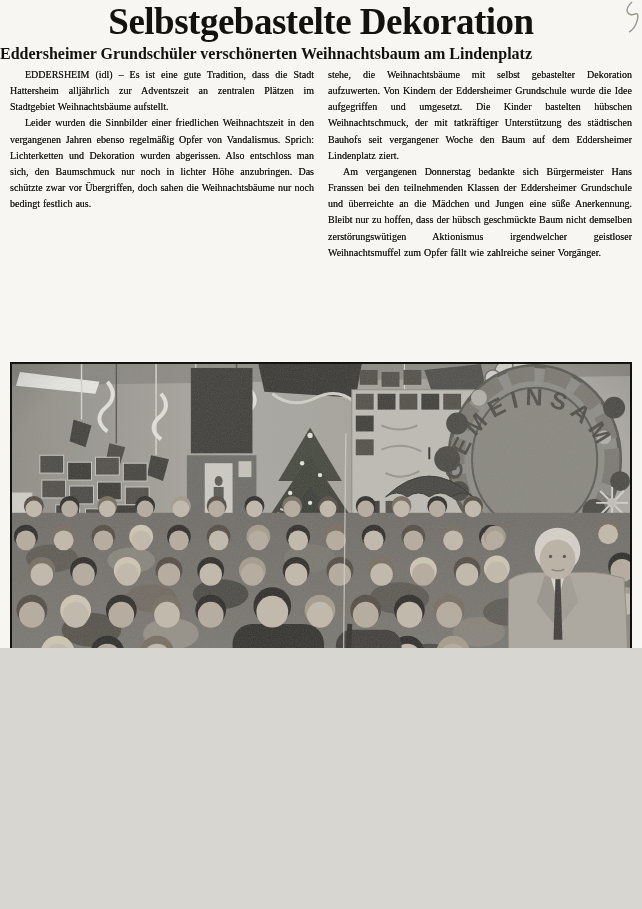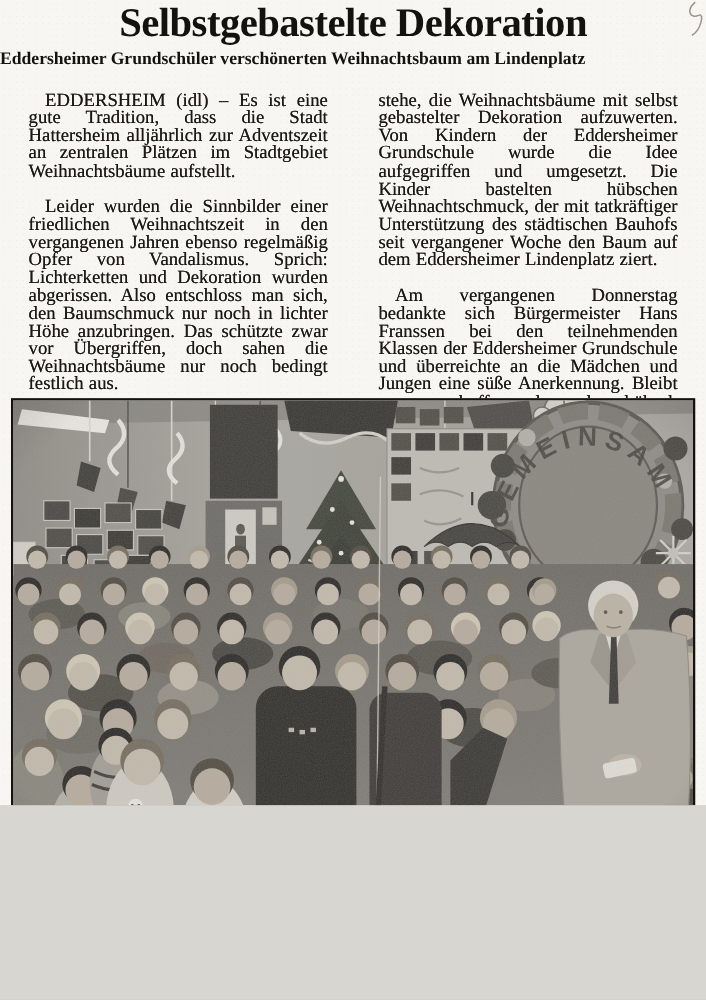--- a/index.html
+++ b/index.html
@@ -1,17 +1,17 @@
 <!DOCTYPE html>
 <html lang="de"><head>
 <meta charset="utf-8">
 <style>
   html,body{margin:0;padding:0;background:#d8d6d1;}
   .page{
-    position:relative;width:642px;height:732px;margin:0 auto;
+    position:relative;width:642px;height:648px;margin:0 auto;
     background:#f7f6f2;
     background-image:radial-gradient(#e9e7e1 0.6px, transparent 0.6px);
     background-size:6px 6px;
     font-family:"Liberation Serif","DejaVu Serif",serif;
     color:#1b1916;overflow:hidden;
   }
   .headline{
     position:absolute;top:0;left:0;right:0;margin:0;text-align:center;
     font-size:37px;font-weight:700;letter-spacing:-0.5px;line-height:44px;
     color:#14120f;
@@ -19,21 +19,21 @@
   .subheadline{
     position:absolute;top:42px;left:0;right:0;margin:0;text-align:left;
     font-size:16px;font-weight:700;line-height:24px;color:#14120f;
   }
   .cols{
     position:absolute;top:67px;left:10px;width:622px;
     display:flex;gap:14px;
   }
   .col{flex:1;min-width:0;}
   .para{
-    margin:16px;font-size:17px;line-height:16.15px;text-align:justify;
+    margin:0;font-size:10px;line-height:16.15px;text-align:justify;
     hyphens:auto;-webkit-hyphens:auto;word-spacing:0.5px;
     text-shadow:0 0 0.3px #3a3732;
   }
   .para.indent{text-indent:15px;}
   .photo-frame{
     position:absolute;top:362px;left:10px;width:618px;height:492px;
     border:2px solid #14130f;background:#a6a39e;
   }
   .photo-frame svg{display:block;}
   .caption{

